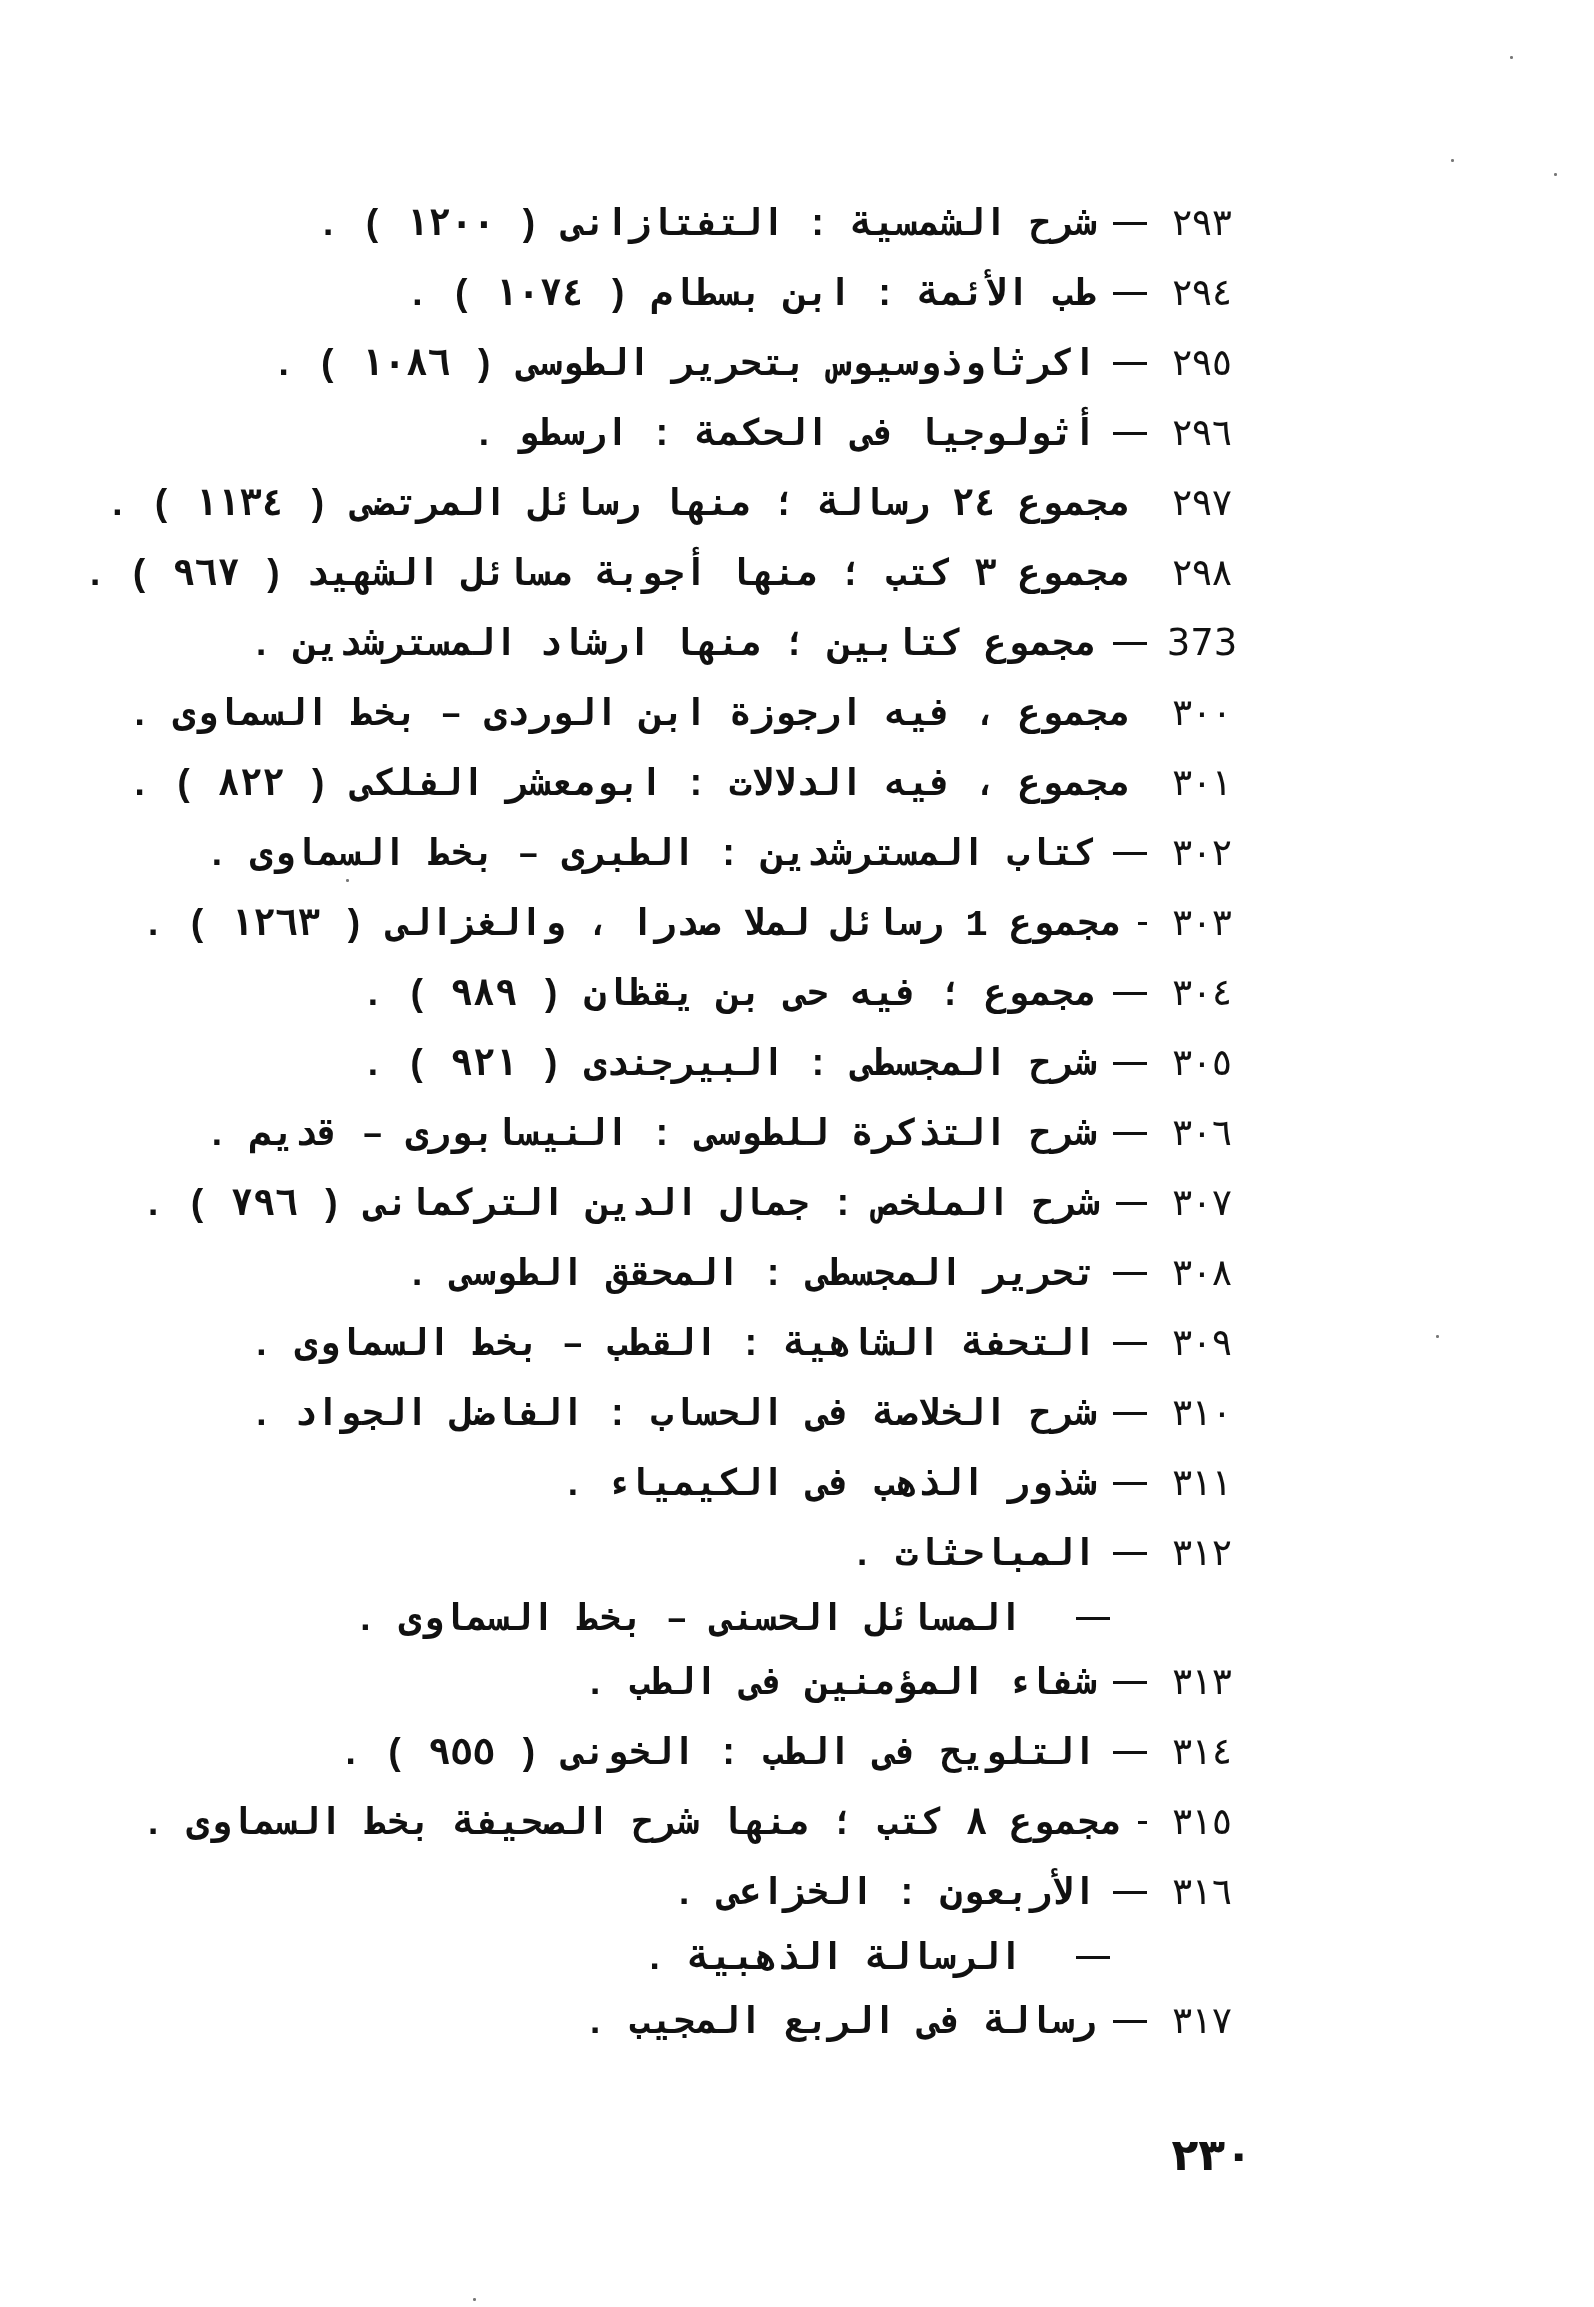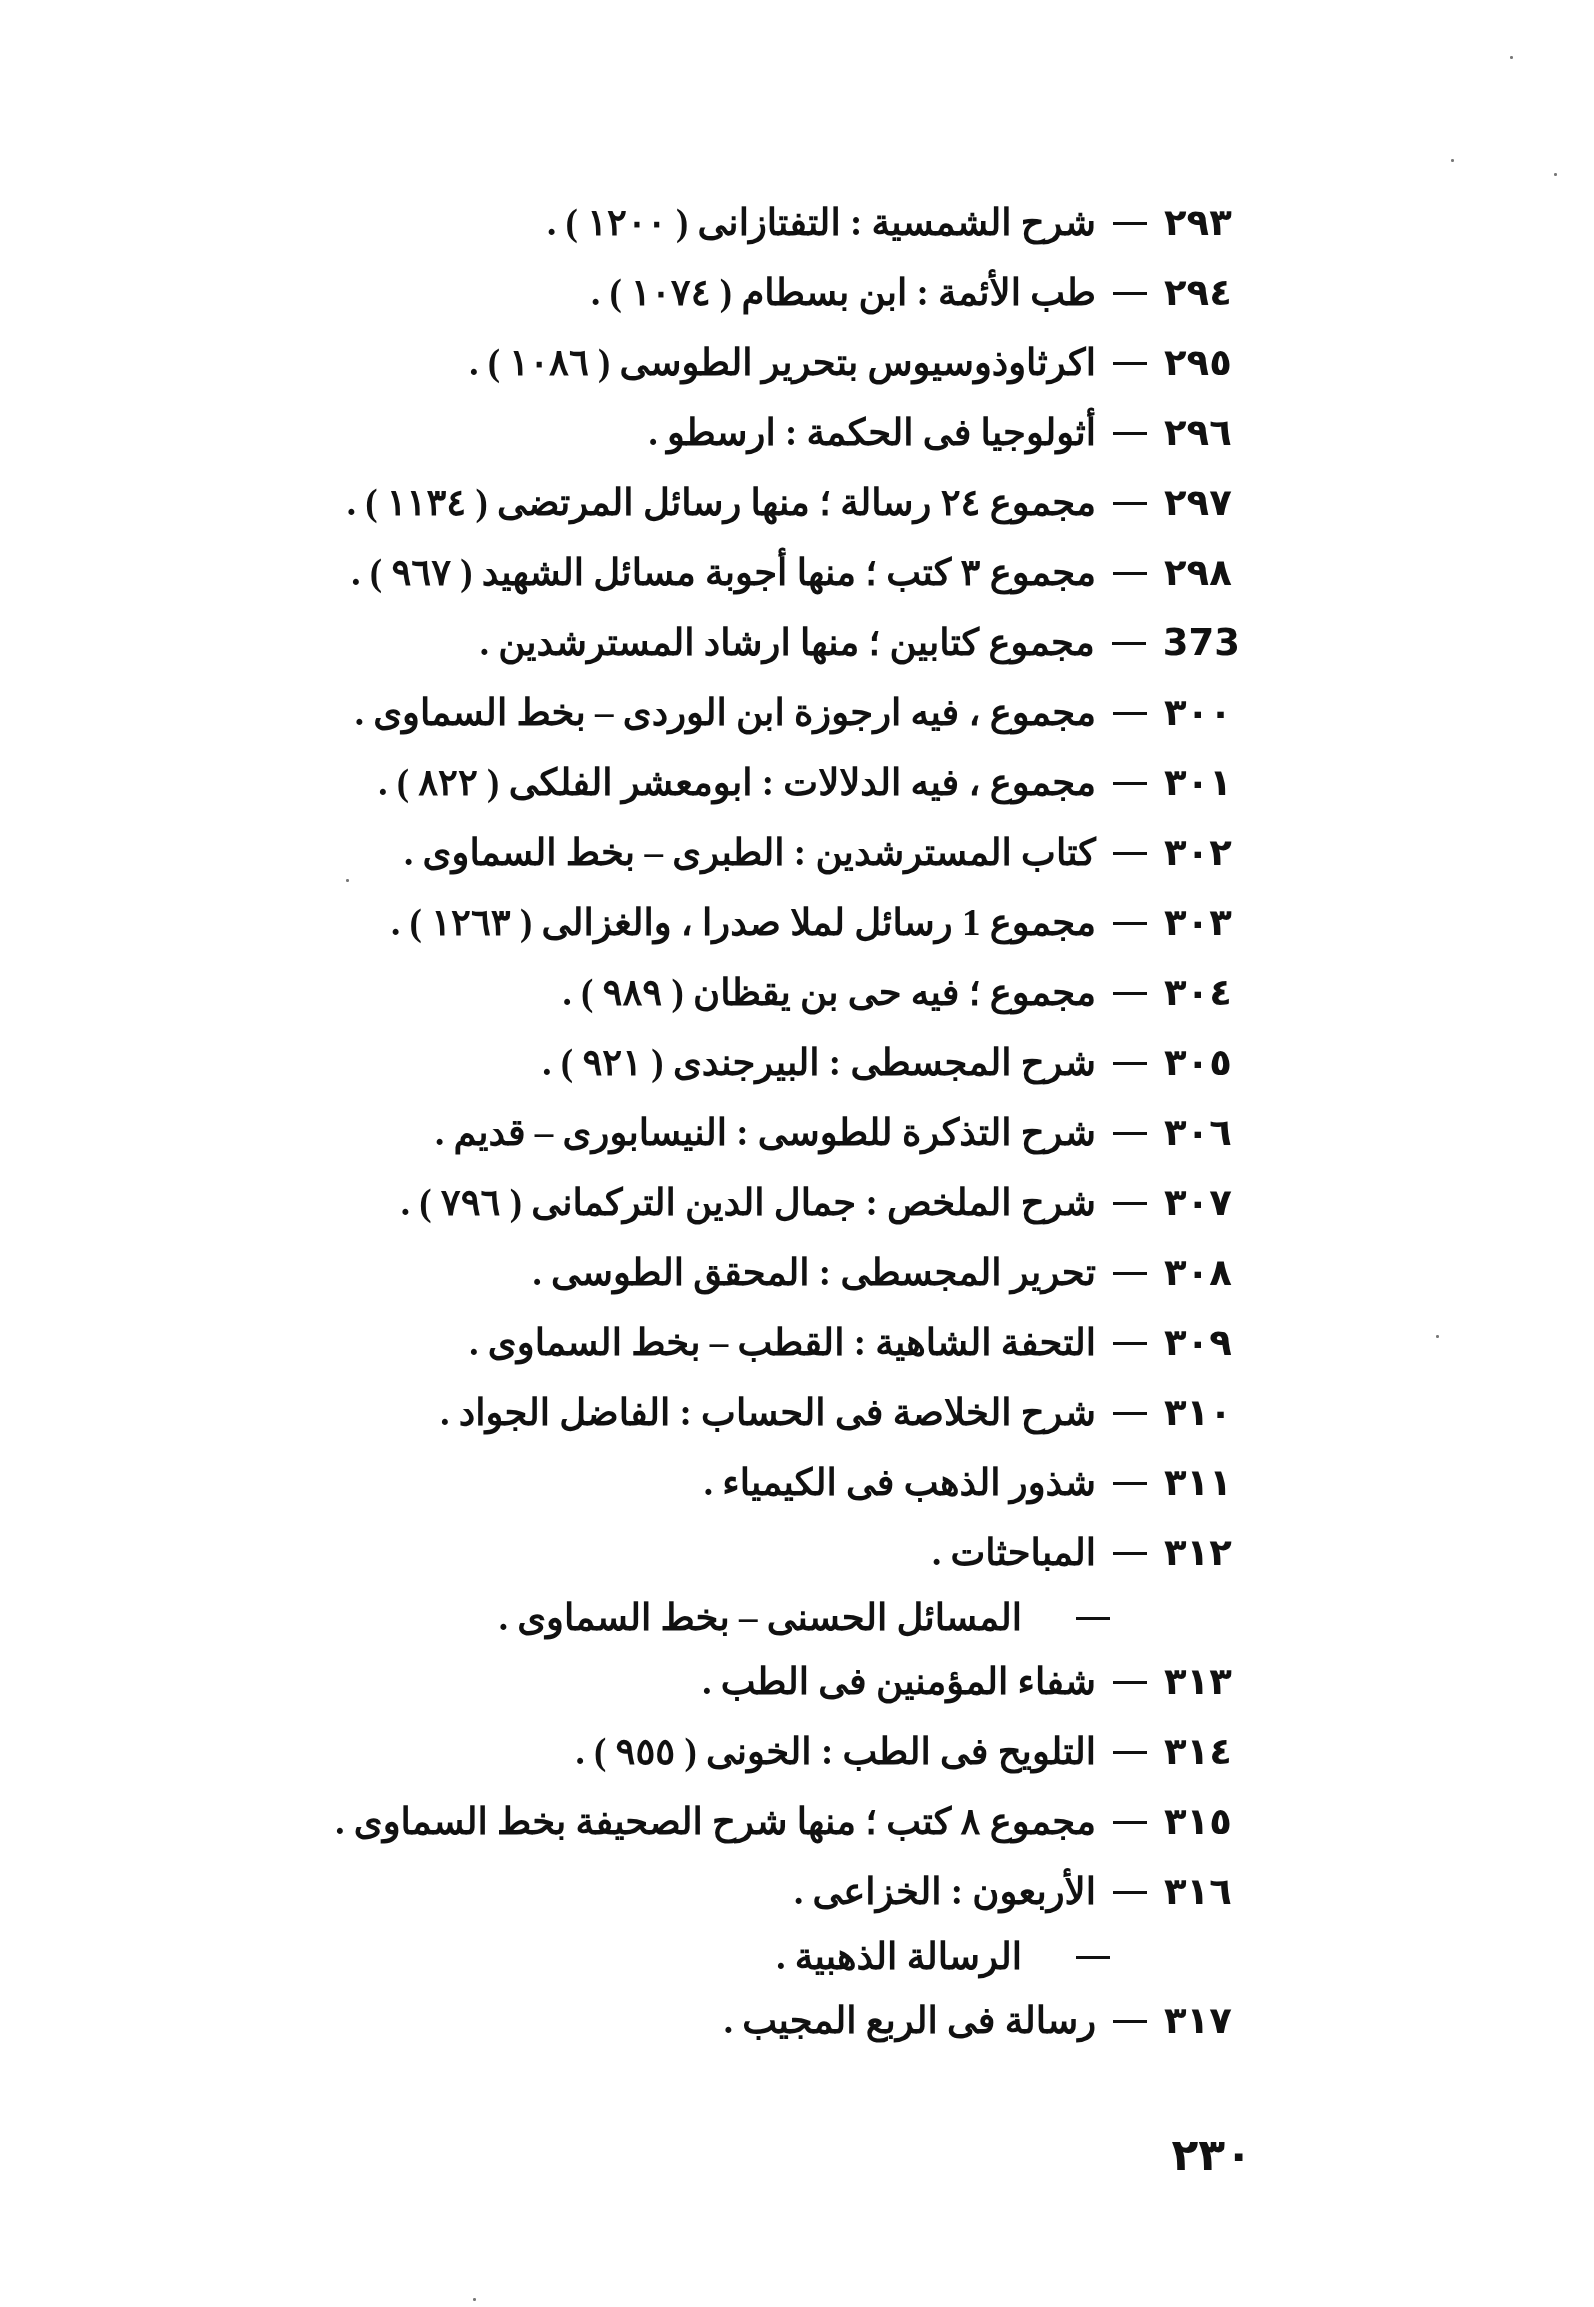--- a/index.html
+++ b/index.html
@@ -44,37 +44,37 @@
       white-space: nowrap;
     }
     .entry.sub {
       height: 59px;
       line-height: 59px;
       gap: 37px;
     }
     .num {
       display: inline-block;
       min-width: 76px;
-      text-align: left;
+      text-align: center;
       font-size: 37px;
-      font-weight: bold;
+      font-weight: normal;
     }
     .num.blank { visibility: hidden; }
     .dash {
       display: inline-block;
       width: 34px;
       height: 3.4px;
       background: #111;
       margin: 0 17px;
       position: relative;
       top: -10px;
     }
     .txt {
       display: inline-block;
-      font-family: Liberation Serif, serif;
+      font-family: Liberation Mono, monospace;
       font-weight: bold;
       letter-spacing: 0;
     }
     .page-number {
       position: absolute;
       top: 2129px;
       left: 1176px;
       width: 76px;
       direction: rtl;
       text-align: right;

